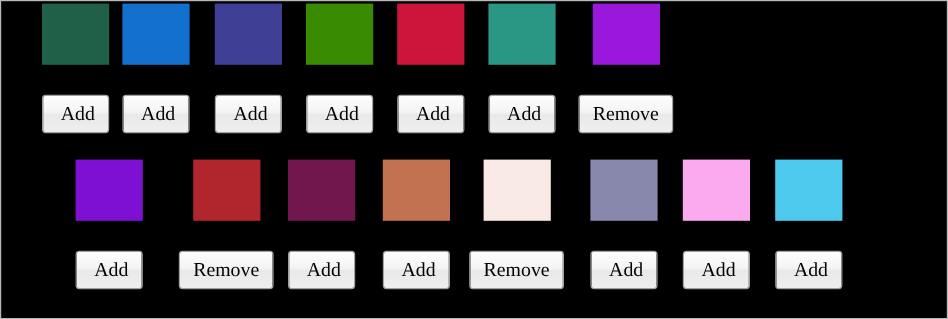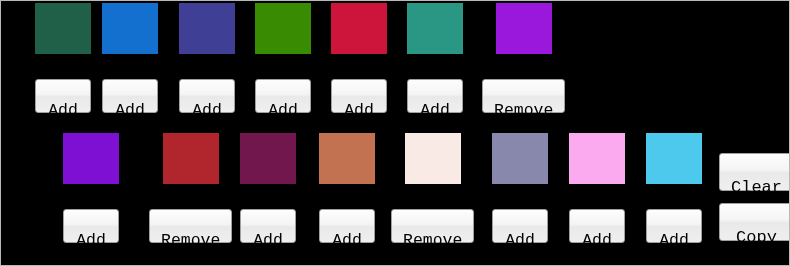--- a/index.html
+++ b/index.html
@@ -35,29 +35,29 @@
   }
   .swatch {
     width: 56px;
     height: 51px;
     display: block;
   }
   .btn {
     margin-top: 25px;
     min-width: 56px;
     height: 32px;
-    padding: 16px 11px;
+    padding: 0 11px;
     border: 1px solid #a0a0a0;
     border-radius: 3px;
     background: linear-gradient(to bottom, #fdfdfd 0%, #f4f4f4 45%, #e9e9e9 52%, #efefef 100%);
     color: #000000;
-    font-family: Liberation Mono, monospace;
+    font-family: Liberation Serif, serif;
     font-size: 16.5px;
     line-height: 30px;
-    text-align: center;
+    text-align: right;
     white-space: nowrap;
     cursor: pointer;
     box-shadow: 0 1px 0 rgba(0,0,0,0.18);
   }
   .side-stack {
     position: absolute;
     top: 14px;
     display: flex;
     flex-direction: column;
     align-items: stretch;
@@ -134,18 +134,14 @@
       <div class="cell" style="left: 568px;">
         <div class="swatch" style="background: rgb(251, 170, 240);"></div>
         <button class="btn">Add</button>
       </div>
       <div class="cell" style="left: 645px;">
         <div class="swatch" style="background: rgb(78, 201, 238);"></div>
         <button class="btn">Add</button>
       </div>
     </div>
 
-  <div class="side-stack" id="side-stack" style="left: 718px; top: 152px;">
-    <button class="btn">Clear</button>
-    <button class="btn">Copy</button>
-  </div>
 
 </div>
 
 </body></html>

